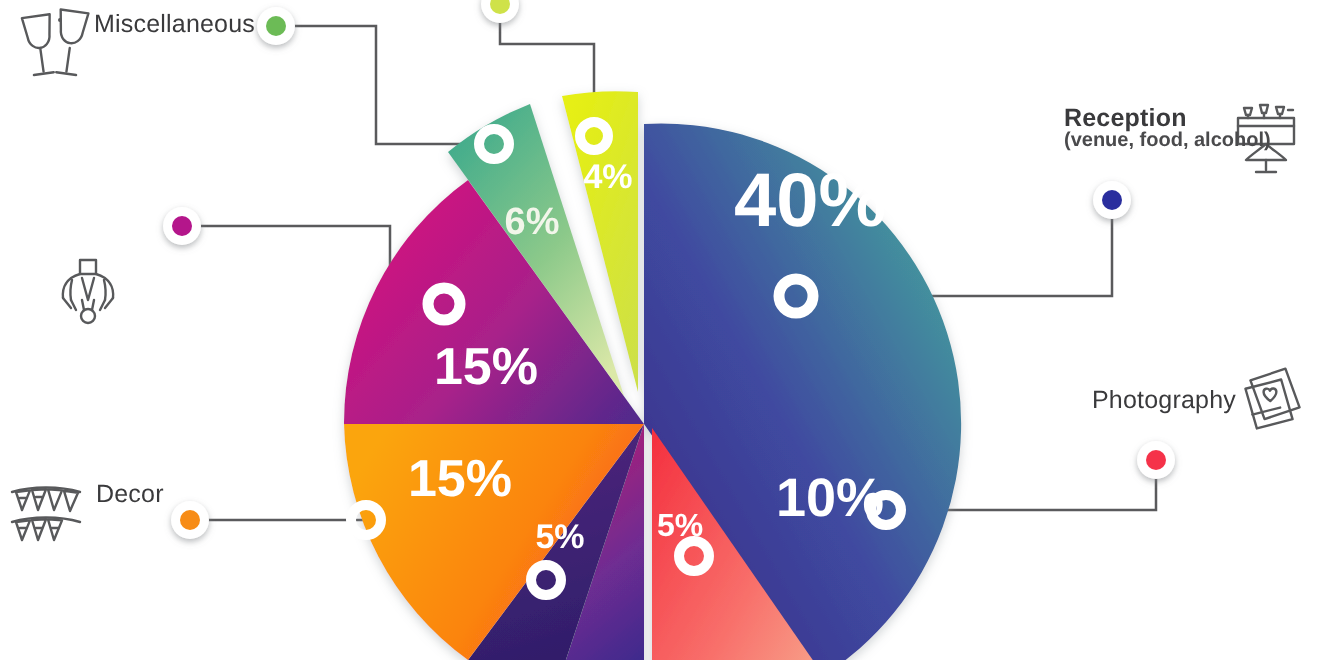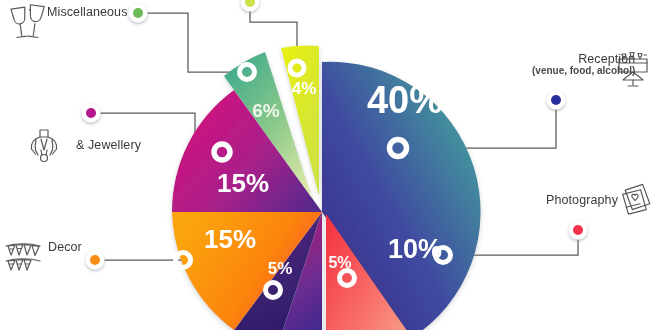--- a/index.html
+++ b/index.html
@@ -6,21 +6,21 @@
   body{
     width:660px;height:330px;
     background:#ffffff;
     font-family:"Liberation Sans", sans-serif;
     overflow:hidden;
     position:relative;
   }
   #stage{position:absolute;left:0;top:0;width:660px;height:330px;overflow:hidden;background:#fff;}
   svg.layer{position:absolute;left:0;top:0;width:660px;height:330px;overflow:visible;}
 
-  .lbl{position:absolute;color:#3a3a3c;text-align:right;}
+  .lbl{position:absolute;color:#3a3a3c;}
   .lbl .t1{font-size:12.5px;font-weight:400;letter-spacing:.1px;line-height:14px;white-space:nowrap;}
   .lbl .t2{font-size:10px;font-weight:700;line-height:10px;white-space:nowrap;color:#4a4a4c;}
 </style>
 </head>
 <body style="background: rgb(255, 255, 255);">
 
 <div id="stage">
 
   <svg class="layer" viewBox="0 0 660 330">
     <defs>
@@ -219,29 +219,28 @@
         <path d="M6,24 L20,21" transform="rotate(-2 14 19)"></path>
       </g>
     </g>
   </svg>
 
   <div class="lbl" style="left:47px;top:5px;">
     <div class="t1">Miscellaneous</div>
   </div>
 
   <div class="lbl" style="left:76px;top:138px;">
-    <div class="t1">&amp; Jewellery</div>
   </div>
 
   <div class="lbl" style="left:48px;top:240px;">
     <div class="t1">Decor</div>
   </div>
 
   <div class="lbl" style="left:532px;top:52px;">
-    <div class="t1" style="font-weight:400;">Reception</div>
+    <div class="t1" style="font-weight:700;">Reception</div>
     <div class="t2">(venue, food, alcohol)</div>
   </div>
 
   <div class="lbl" style="left:546px;top:193px;">
     <div class="t1">Photography</div>
   </div>
 
 </div>
 
 </body></html>

